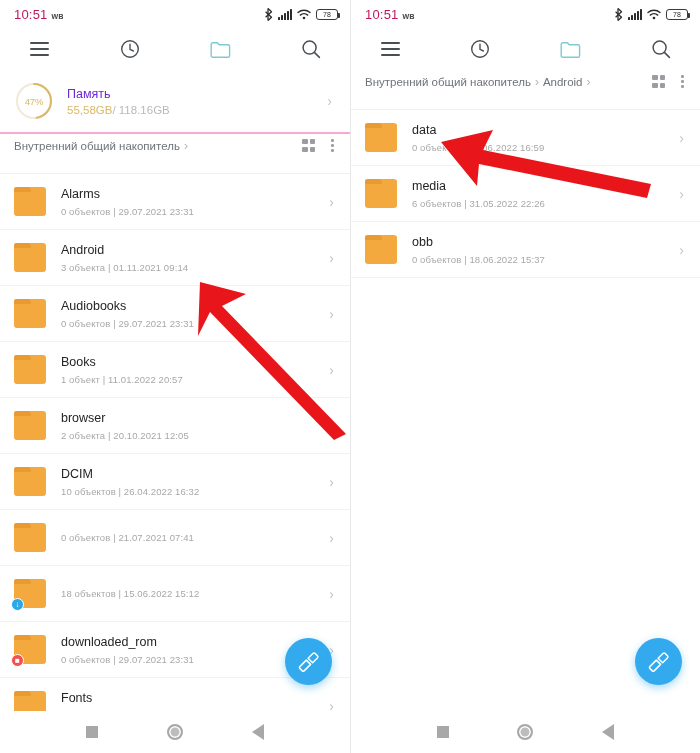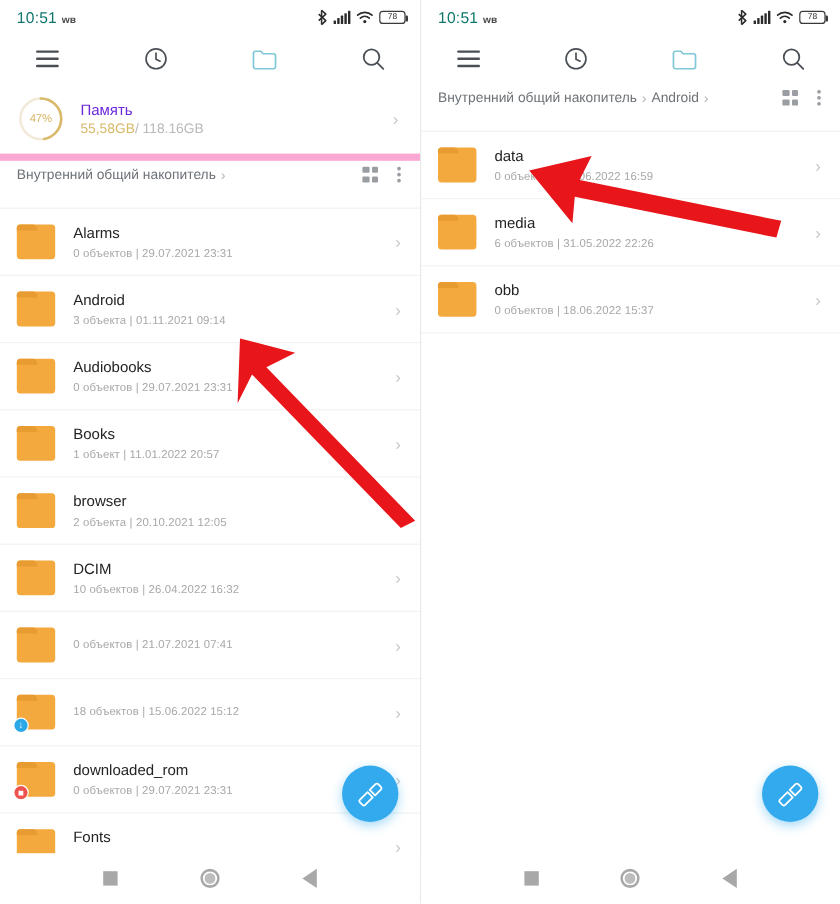--- a/index.html
+++ b/index.html
@@ -15,21 +15,21 @@
     position:relative; overflow:hidden;
   }
   .panel.right { border-left:1px solid #e8e8e8; }
 
   
   .statusbar {
     height:28px; display:flex; align-items:center;
     justify-content:space-between; padding:0 12px 0 14px;
   }
   .sb-left { display:flex; align-items:baseline; gap:4px; }
-  .sb-time { font-size:13px; color:#0f766e; letter-spacing:.2px; }
+  .sb-time { font-size:13px; color:#be185d; letter-spacing:.2px; }
   .sb-ampm { font-size:8.5px; color:#4a4a4a; font-weight:bold; }
   .sb-right { display:flex; align-items:center; gap:5px; }
   .sig { display:flex; align-items:flex-end; gap:1px; height:11px; }
   .sig i { width:2px; background:#2b2b2b; display:block; border-radius:.5px; }
   .sig i:nth-child(1){height:3px}.sig i:nth-child(2){height:5px}
   .sig i:nth-child(3){height:7px}.sig i:nth-child(4){height:9px}
   .sig i:nth-child(5){height:11px}
   .batt {
     border:1.3px solid #3a3a3a; border-radius:3px; width:22px; height:11px;
     display:flex; align-items:center; justify-content:center; position:relative;
@@ -47,21 +47,21 @@
   }
   .tabbar .tab { display:flex; align-items:center; justify-content:center;
                  width:34px; height:34px; cursor:pointer; }
   .hamb { width:19px; }
   .hamb i { display:block; height:1.9px; background:#4a4f55;
             border-radius:1px; margin:4px 0; }
 
   
   .memrow {
     height:64px; display:flex; align-items:center; gap:13px;
-    padding:0 18px 0 14px; border-bottom:6px solid #f9a8d4;
+    padding:0 18px 0 14px; border-bottom:2px solid #f9a8d4;
   }
   .ring { width:40px; height:40px; position:relative; flex:0 0 40px; }
   .ring-pct {
     position:absolute; inset:0; display:flex; align-items:center;
     justify-content:center; font-size:9.5px; color:#d8b566; letter-spacing:-.2px;
   }
   .memtext { flex:1; display:flex; flex-direction:column; gap:3px; }
   .mem-title { font-size:12.5px; color:#6d28d9; }
   .mem-sub { font-size:11.5px; color:#b9b9b9; }
   .mem-sub b { color:#d9b96a; font-weight:normal; }

